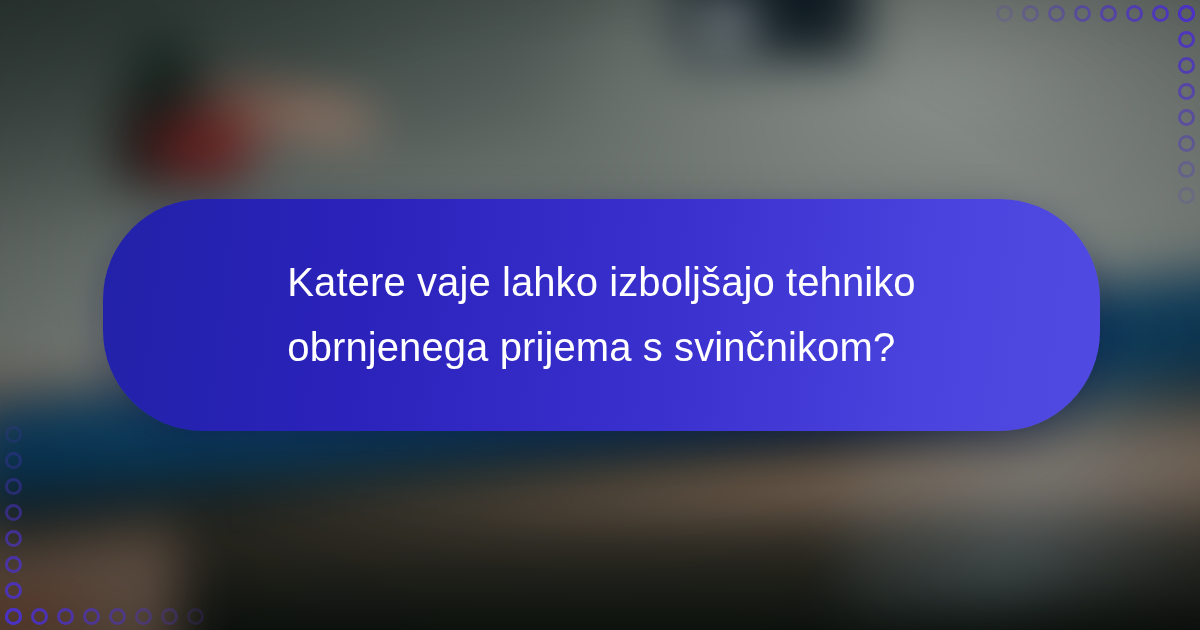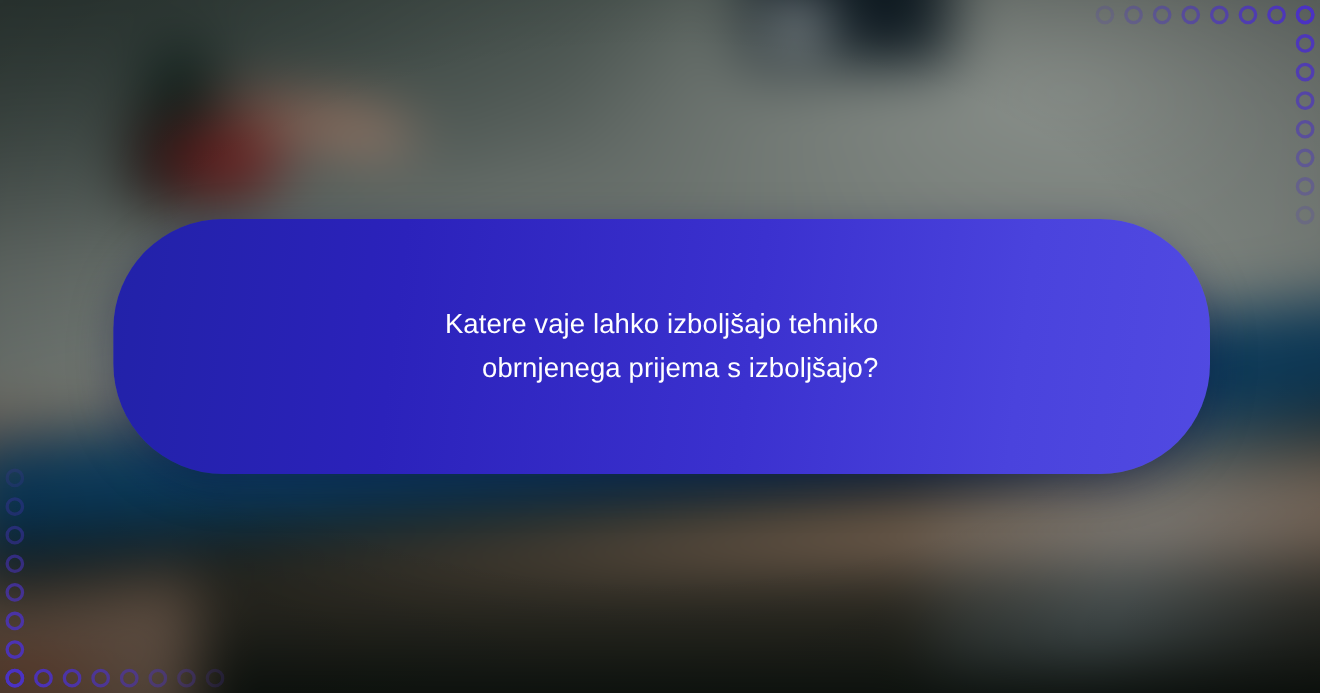--- a/index.html
+++ b/index.html
@@ -159,24 +159,24 @@
     height: 232px;
     border-radius: 100px;
     background: linear-gradient(97deg, #2222a8 0%, #2b22bb 26%, #3b31cf 58%, #4a43dd 82%, #514ae2 100%);
     display: flex;
     align-items: center;
     justify-content: center;
     box-shadow: 0 10px 40px rgba(10, 10, 60, 0.35);
   }
   .question-text {
     color: #ffffff;
-    font-size: 25px;
+    font-size: 40px;
     line-height: 1.62;
     font-weight: 400;
-    text-align: right;
+    text-align: left;
     letter-spacing: 0.1px;
     max-width: 640px;
     padding: 0 30px;
   }
 </style>
 </head>
 <body>
 
 <div id="stage">
 
@@ -232,17 +232,17 @@
       <div class="dot" style="left: 109px; top: 608px; border-color: rgb(75, 50, 195); opacity: 0.55;"></div>
       <div class="dot" style="left: 135px; top: 608px; border-color: rgb(75, 50, 195); opacity: 0.42;"></div>
       <div class="dot" style="left: 161px; top: 608px; border-color: rgb(75, 50, 195); opacity: 0.3;"></div>
       <div class="dot" style="left: 187px; top: 608px; border-color: rgb(75, 50, 195); opacity: 0.18;"></div>
     </div>
 
   <div class="question-card">
     <div class="question-text">
       <span>Katere vaje lahko izboljšajo tehniko</span>
       <br>
-      <span>obrnjenega prijema s izboljšajo?</span>
+      <span>obrnjenega prijema s svinčnikom?</span>
     </div>
   </div>
 
 </div>
 
 </body></html>

